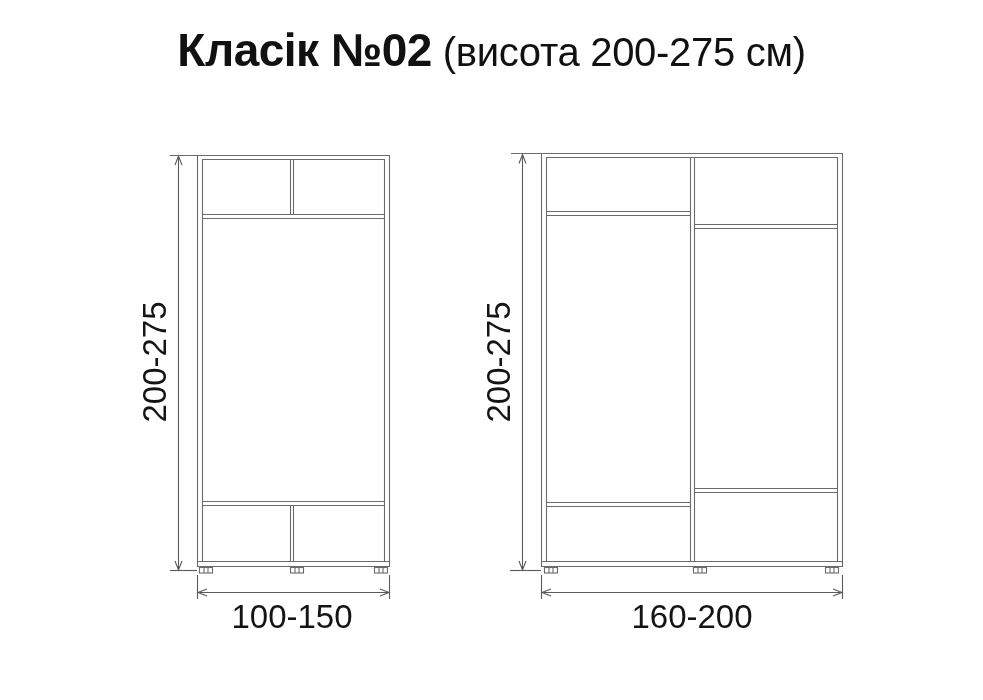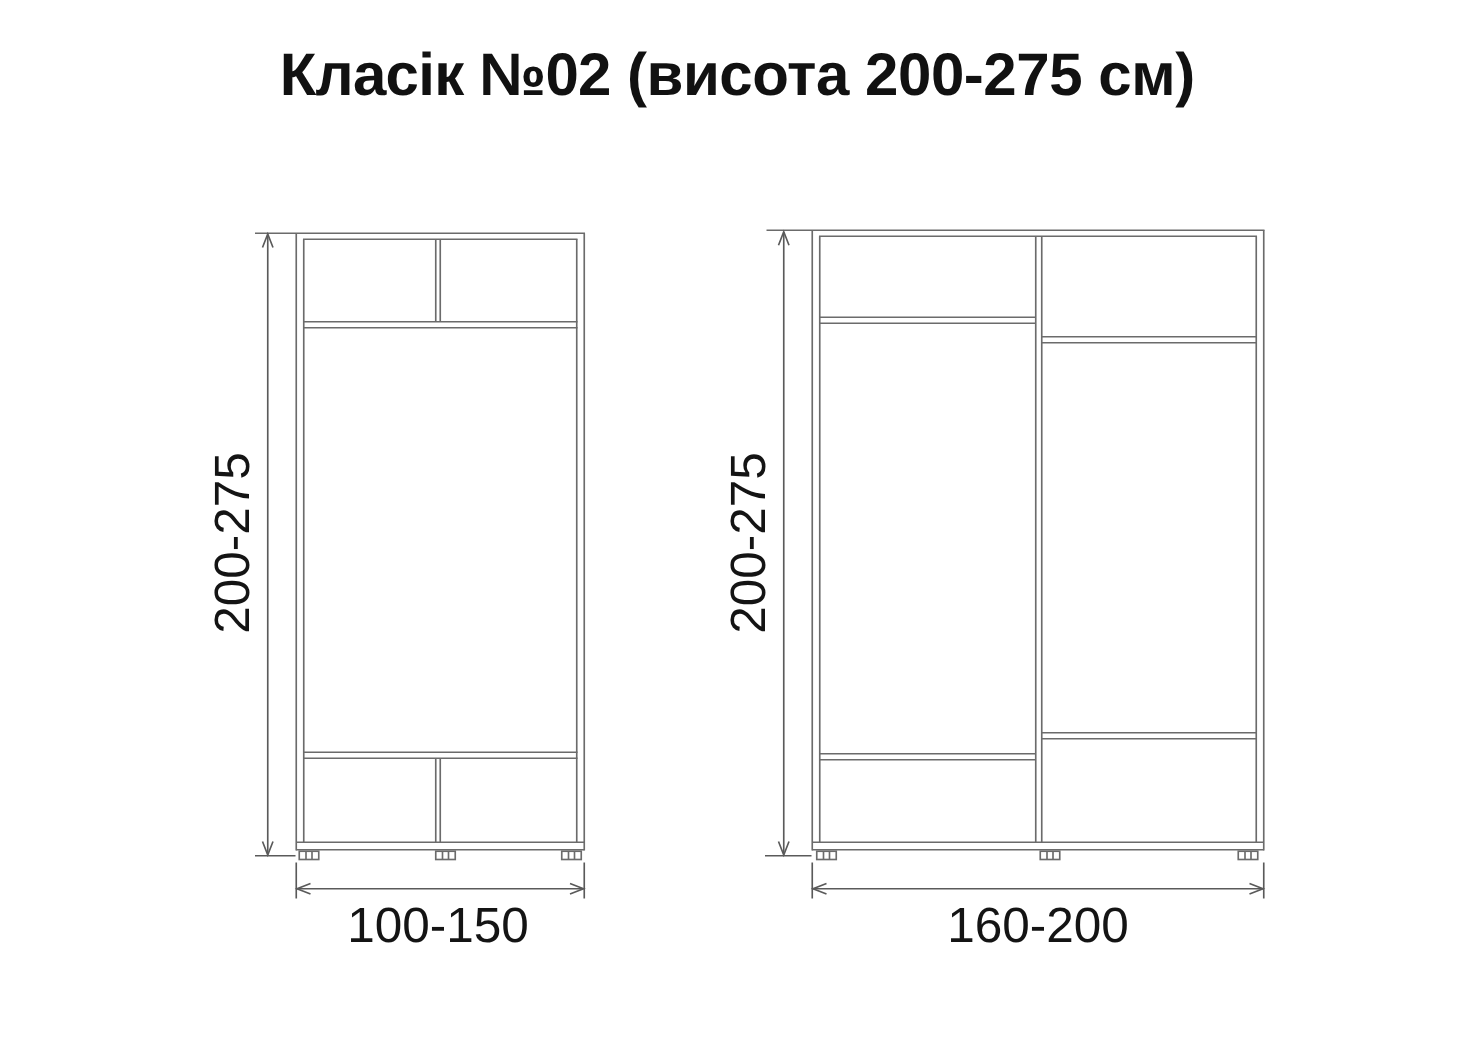--- a/index.html
+++ b/index.html
@@ -12,27 +12,27 @@
   }
   #title{
     position:absolute;
     left:0;right:0;top:24px;
     text-align:center;
     color:#111111;
     white-space:nowrap;
     line-height:52px;
   }
   #title .t-main{
-    font-size:40px;
+    font-size:46px;
     font-weight:700;
     letter-spacing:-0.5px;
   }
   #title .t-sub{
     font-size:40px;
-    font-weight:700;
+    font-weight:400;
     letter-spacing:-0.3px;
   }
   svg{position:absolute;left:0;top:0;}
   .w-lines path, .w-lines line, .w-lines rect{
     stroke-width:1.1;
     fill:none;
   }
   .foot rect{fill:#ffffff;}
   .dim path, .dim line{stroke-width:1.1;fill:none;}
   .dim-label{

